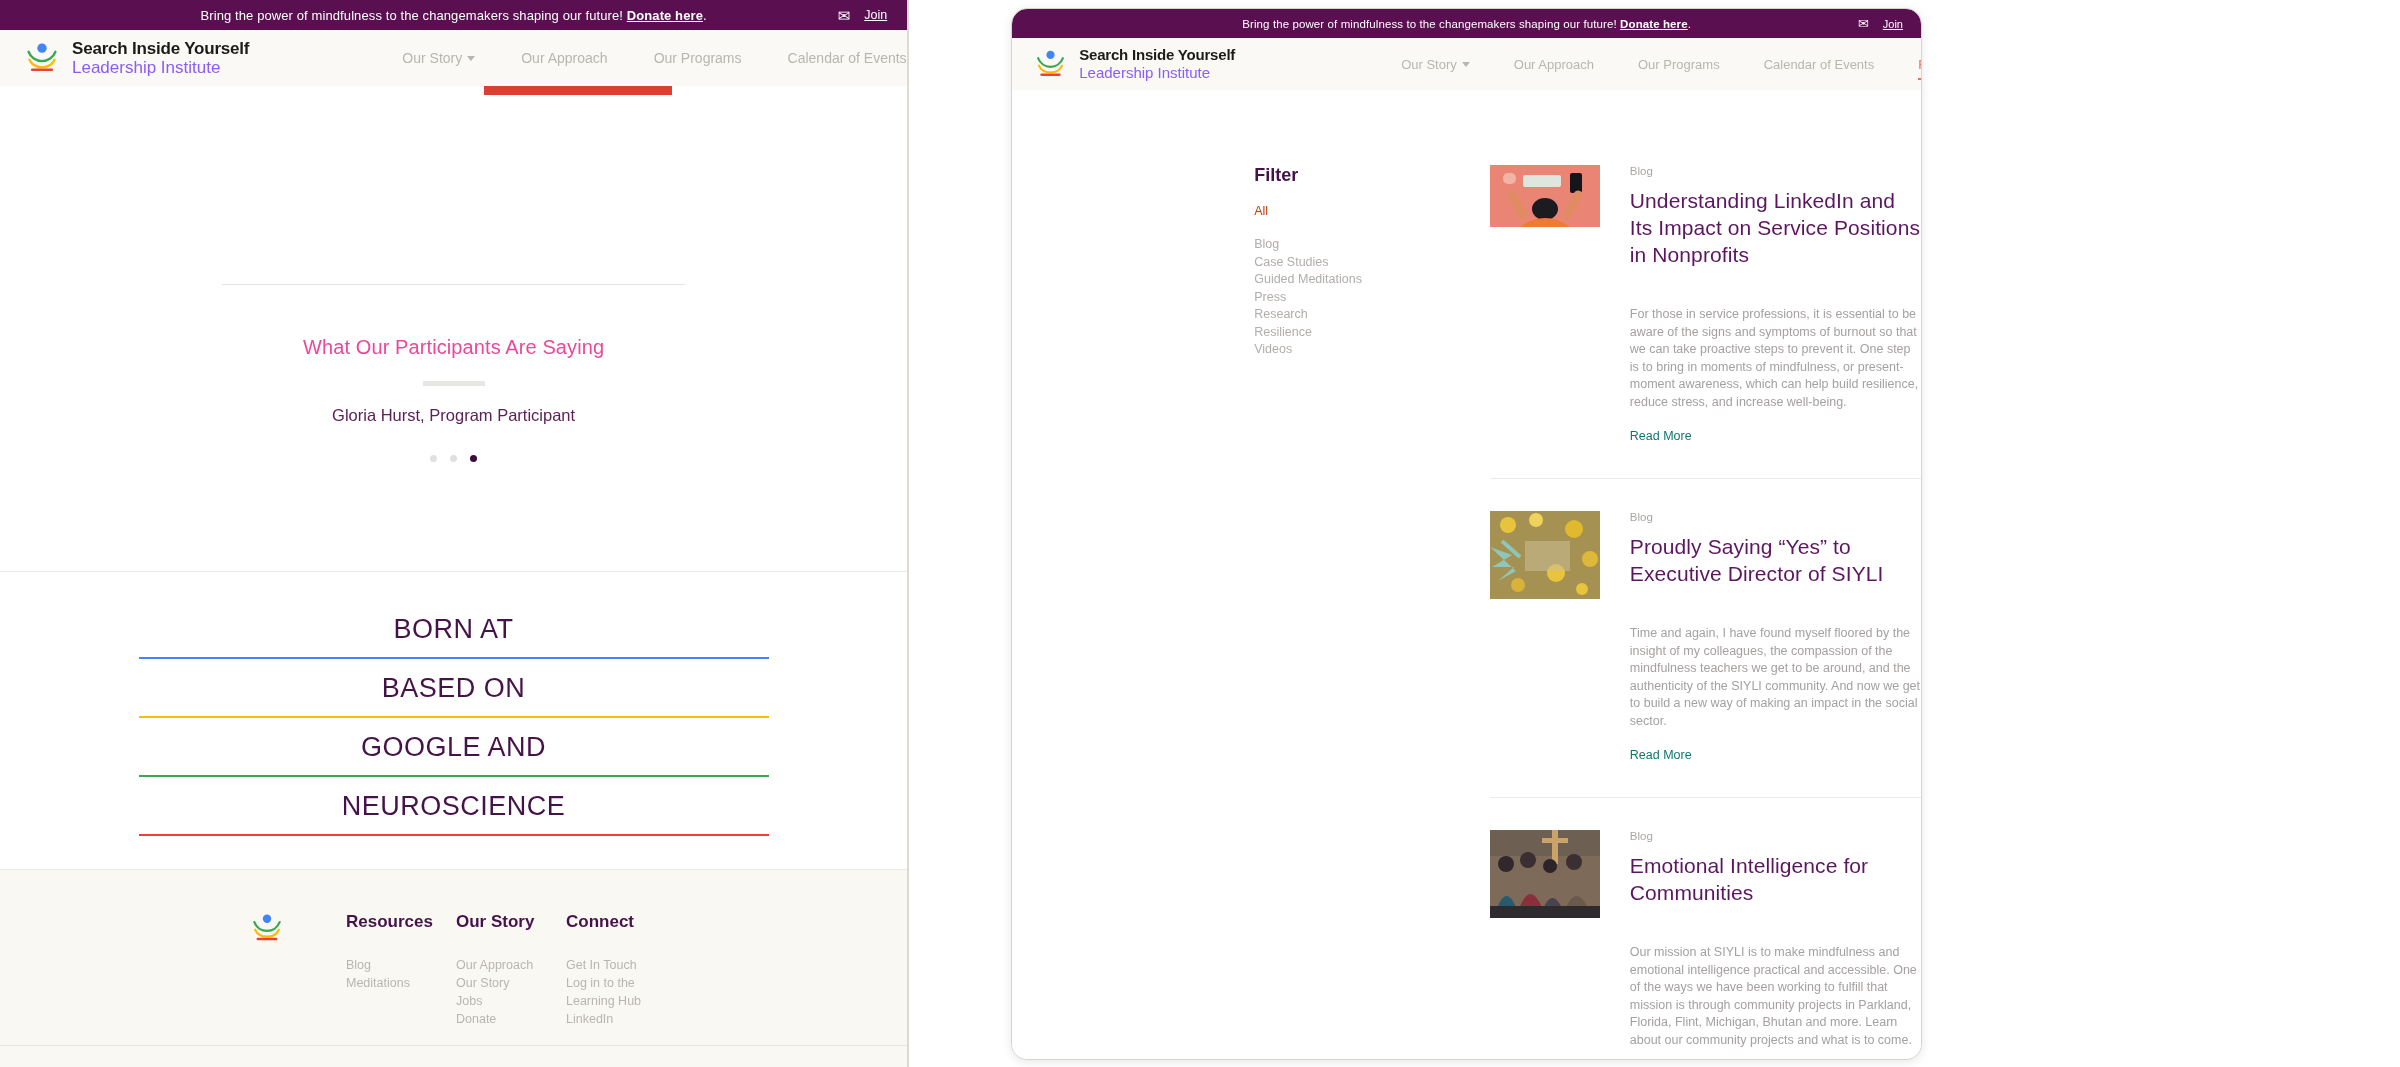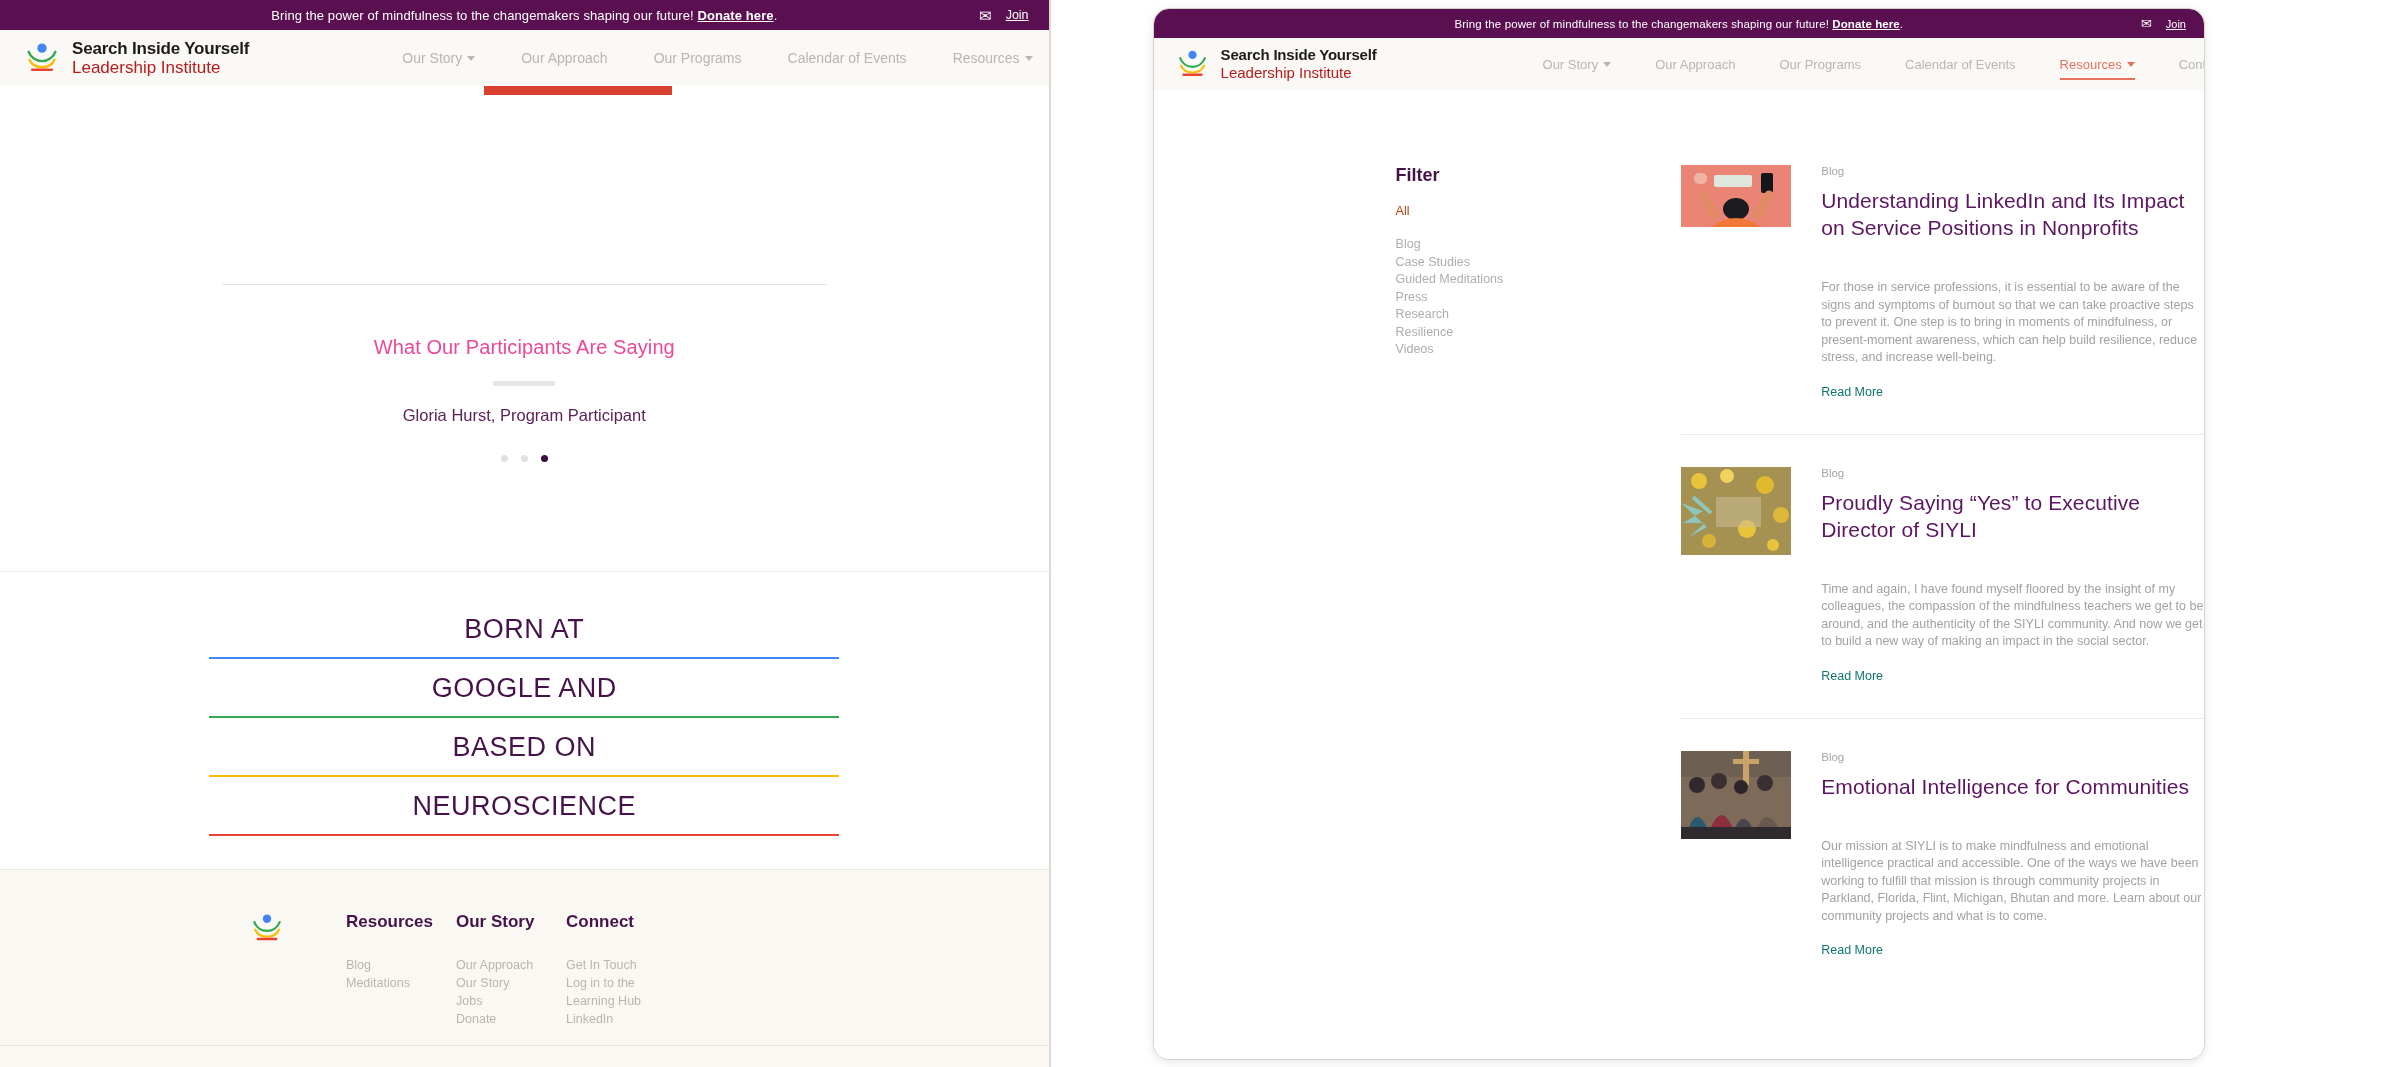--- a/index.html
+++ b/index.html
@@ -4,21 +4,21 @@
 <style>
   * { box-sizing: border-box; margin: 0; padding: 0; }
   html, body {
     width: 2400px; height: 1067px;
     background: #ffffff;
     font-family: "Liberation Sans", sans-serif;
     overflow: hidden;
   }
   .stage {
     position: relative;
-    width: 2205px; height: 1067px;
+    width: 1922px; height: 1067px;
     background: #ffffff;
     display: flex;
   }
 
   
   .window {
     position: relative;
     background: #faf9f5;
     overflow: hidden;
   }
@@ -77,21 +77,21 @@
   .right .navrow { height: 52px; padding: 0 22px; }
 
   .brand { display: flex; align-items: center; gap: 12px; }
   .logo-mark { position: relative; }
   .left .logo-mark { width: 36px; height: 34px; }
   .right .logo-mark { width: 33px; height: 32px; }
   .logo-mark svg { width: 100%; height: 100%; display:block; }
   .brand-text .line1 {
     color: #1c1b1a; font-weight: bold; letter-spacing: -.2px; white-space: nowrap;
   }
-  .brand-text .line2 { color: #b91c1c; white-space: nowrap; }
+  .brand-text .line2 { color: #8b5cf6; white-space: nowrap; }
   .left .brand-text .line1 { font-size: 17px; line-height: 19px; }
   .left .brand-text .line2 { font-size: 17px; line-height: 20px; }
   .right .brand-text .line1 { font-size: 15px; line-height: 17px; }
   .right .brand-text .line2 { font-size: 15px; line-height: 18px; }
 
   .navmenu { display: flex; align-items: center; }
   .left .navmenu { margin-left: 130px; gap: 0; }
   .right .navmenu { margin-left: 144px; gap: 0; }
   .navitem {
     color: #b9b6b1;
@@ -299,26 +299,26 @@
           <span class="dot on"></span>
         </div>
       </div>
 
       <div class="google-band">
         <div class="gb-row">
           <div class="gb-word">BORN AT</div>
           <div class="gb-line" style="background:#4285f4"></div>
         </div>
         <div class="gb-row">
+          <div class="gb-word">BASED ON</div>
+          <div class="gb-line" style="background:#fbbc05"></div>
+        </div>
+        <div class="gb-row">
           <div class="gb-word">GOOGLE AND</div>
           <div class="gb-line" style="background:#34a853"></div>
-        </div>
-        <div class="gb-row">
-          <div class="gb-word">BASED ON</div>
-          <div class="gb-line" style="background:#fbbc05"></div>
         </div>
         <div class="gb-row">
           <div class="gb-word">NEUROSCIENCE</div>
           <div class="gb-line" style="background:#ea4335"></div>
         </div>
       </div>
 
       <footer class="footer">
         <div class="footer-cols">
           <div class="f-logo">

